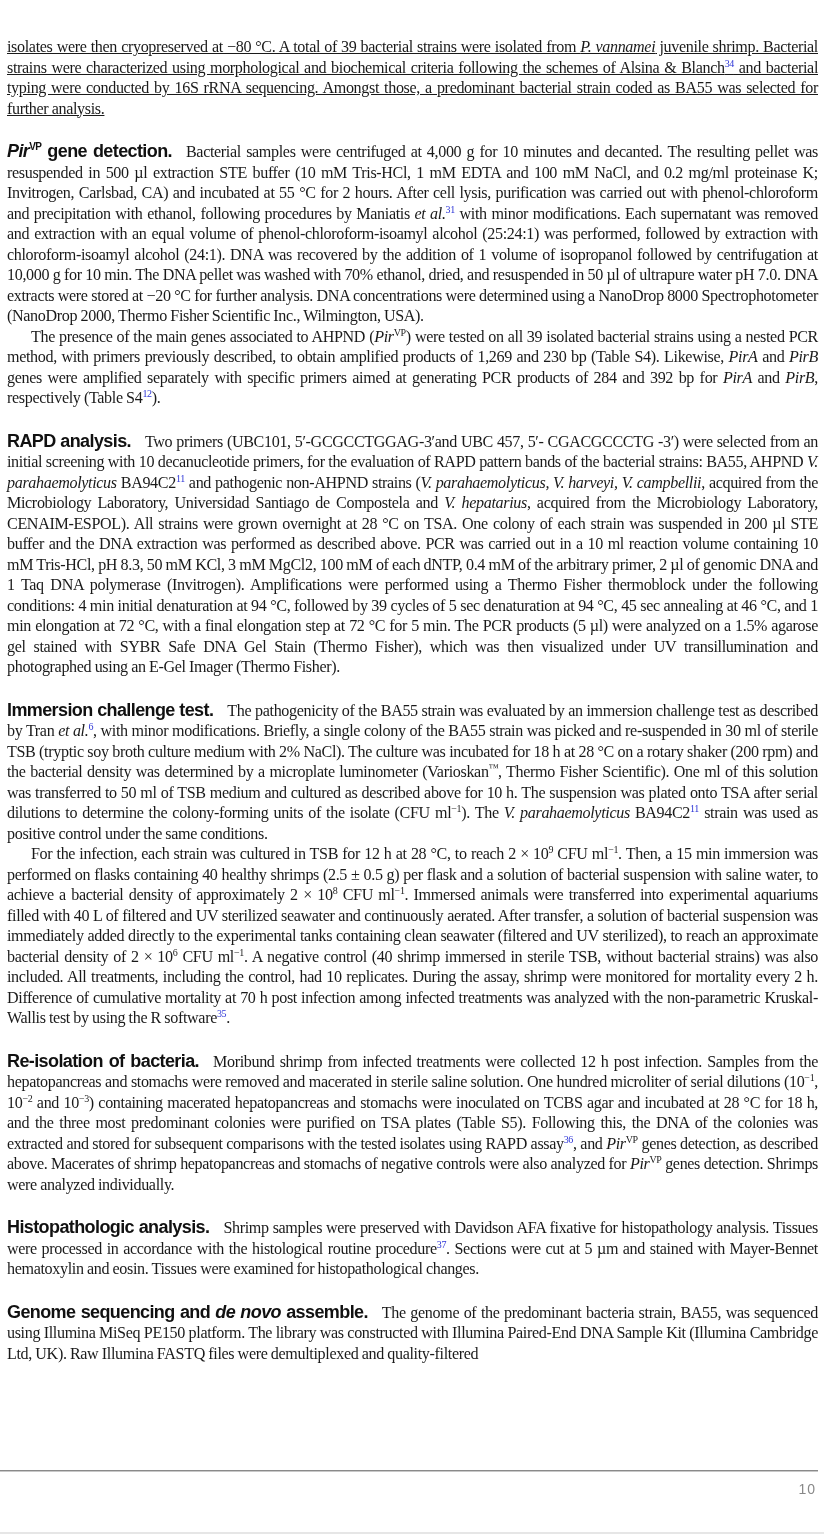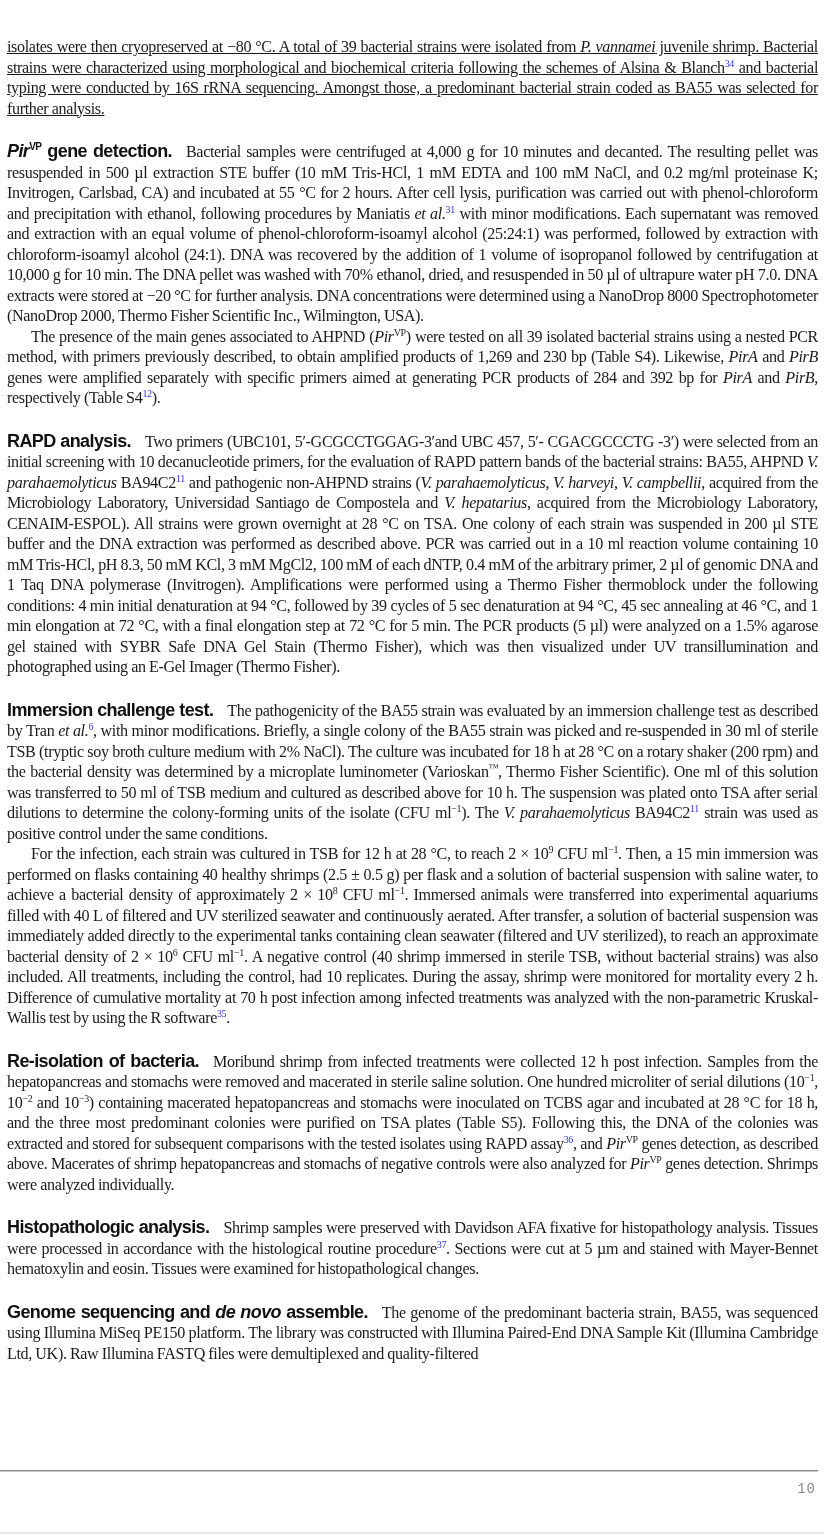--- a/index.html
+++ b/index.html
@@ -21,21 +21,21 @@
   .heading i { font-style: italic; }
   sup { font-size: 10px; line-height: 0; vertical-align: super; }
   sup.ref { color: #2b33d6; }
   i { font-style: italic; }
   .rule {
     position: absolute; left: 0; top: 1470px; width: 818px; height: 1px;
     background: #8a8a8a; border-bottom: 1px solid #c8c8c8;
   }
   .pagenum {
     position: absolute; right: 8px; top: 1481px;
-    font-family: Liberation Mono, monospace;
+    font-family: Liberation Sans, sans-serif;
     font-size: 14px; color: #888888; letter-spacing: 1px;
   }
   .bottom-edge {
     position: absolute; left: 0; top: 1532px; width: 824px; height: 2px; background: #e6e6e6;
   }
 </style>
 </head>
 <body>
 
 <div class="page">

